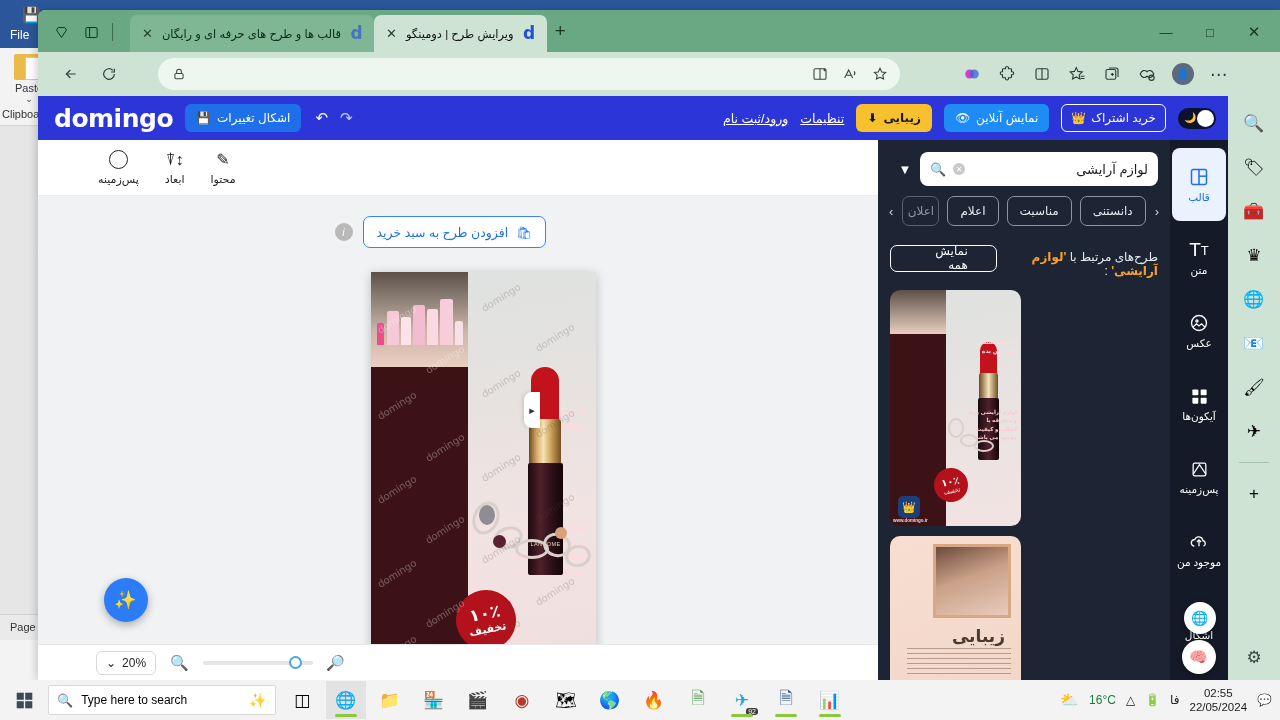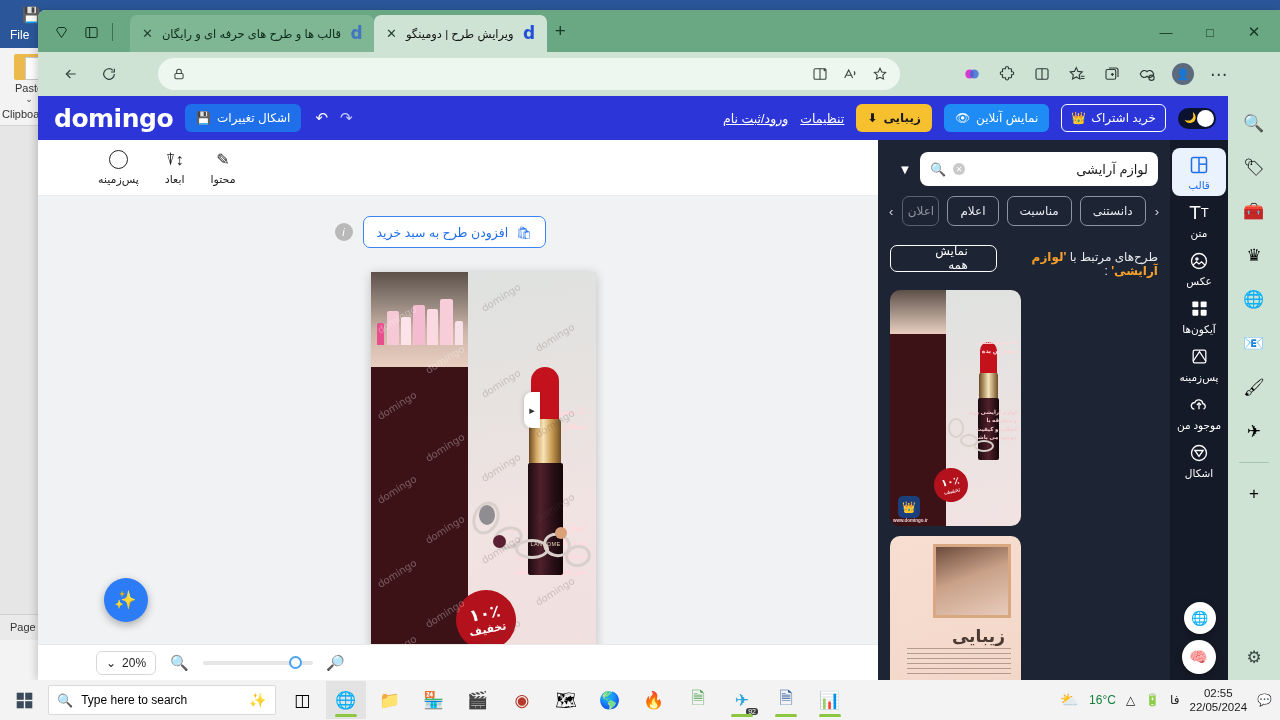--- a/index.html
+++ b/index.html
@@ -191,21 +191,21 @@
   .c1 .photo1 { position:absolute; right: 10px; top: 8px; width: 78px; height: 74px;
      background: linear-gradient(160deg,#6d4a3c,#c9a188 45%,#e8cbbc); border:3px solid #d8a882; }
   .c1 .zeeba { position:absolute; right: 16px; top: 90px; font-size: 17px; color:#4a3a33; direction:rtl; font-weight:bold;}
   .c1 .body { position:absolute; right: 10px; top: 112px; width: 104px; height: 30px;
      background: repeating-linear-gradient(180deg, rgba(90,70,60,.42) 0 1px, transparent 1px 5px); }
   .c2 { background:#3c1217; }
 
   
   .rail { width: 58px; background:#141a27; position:relative; padding-top: 8px; display:flex; flex-direction:column;
      align-items:center; gap: 0;}
-  .railitem { width: 54px; height: 48px; display:flex; flex-direction:column; align-items:center; justify-content:center;
+  .railitem { width: 54px; height: 73px; display:flex; flex-direction:column; align-items:center; justify-content:center;
      gap: 3px; border-radius: 8px; color:#fff; }
   .railitem.active { background:#e9f2fd; color:#1f6feb; }
   .railitem .ri { font-size: 19px; height:22px; display:flex; align-items:center;}
   .railitem .rl { font-size: 10.5px; direction:rtl;}
   .rail .fab-ai { position:absolute; bottom: 6px; left: 12px; width: 34px; height: 34px; border-radius:50%;
      background:#fff; display:flex; align-items:center; justify-content:center; font-size:15px; box-shadow:0 2px 6px rgba(0,0,0,.3);}
   .rail .fab-tr { position:absolute; bottom: 46px; left: 14px; width: 32px; height: 32px; border-radius:50%;
      background:#fff; display:flex; align-items:center; justify-content:center; font-size:14px; box-shadow:0 2px 6px rgba(0,0,0,.3);}
 
   

